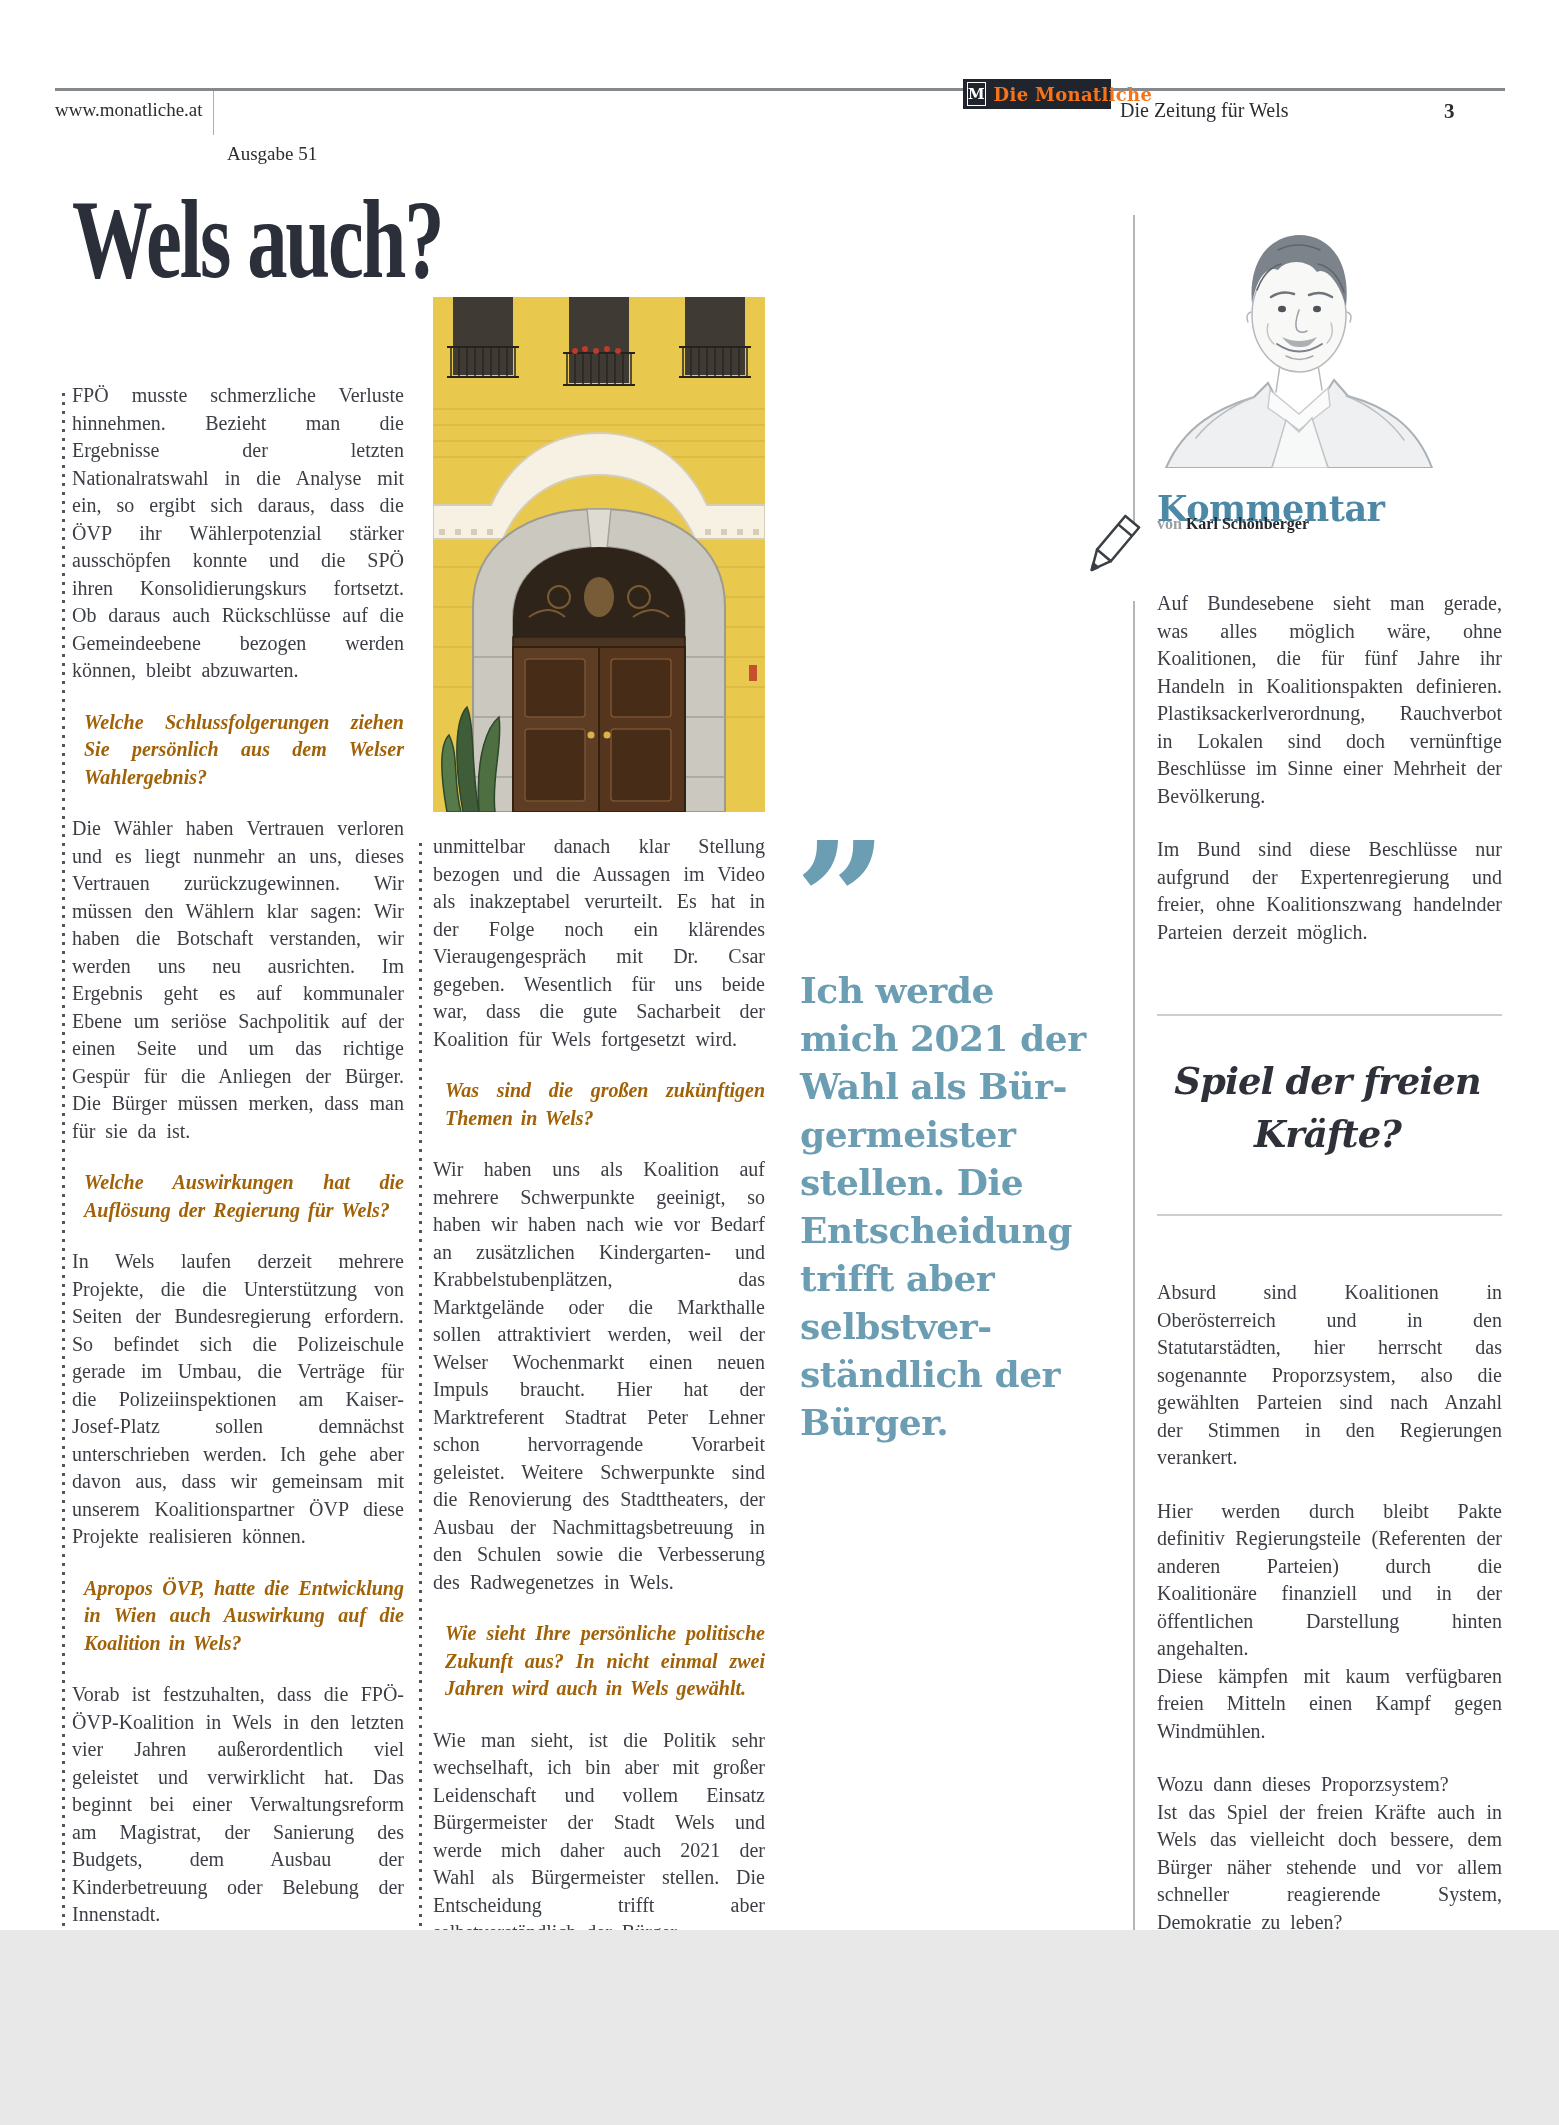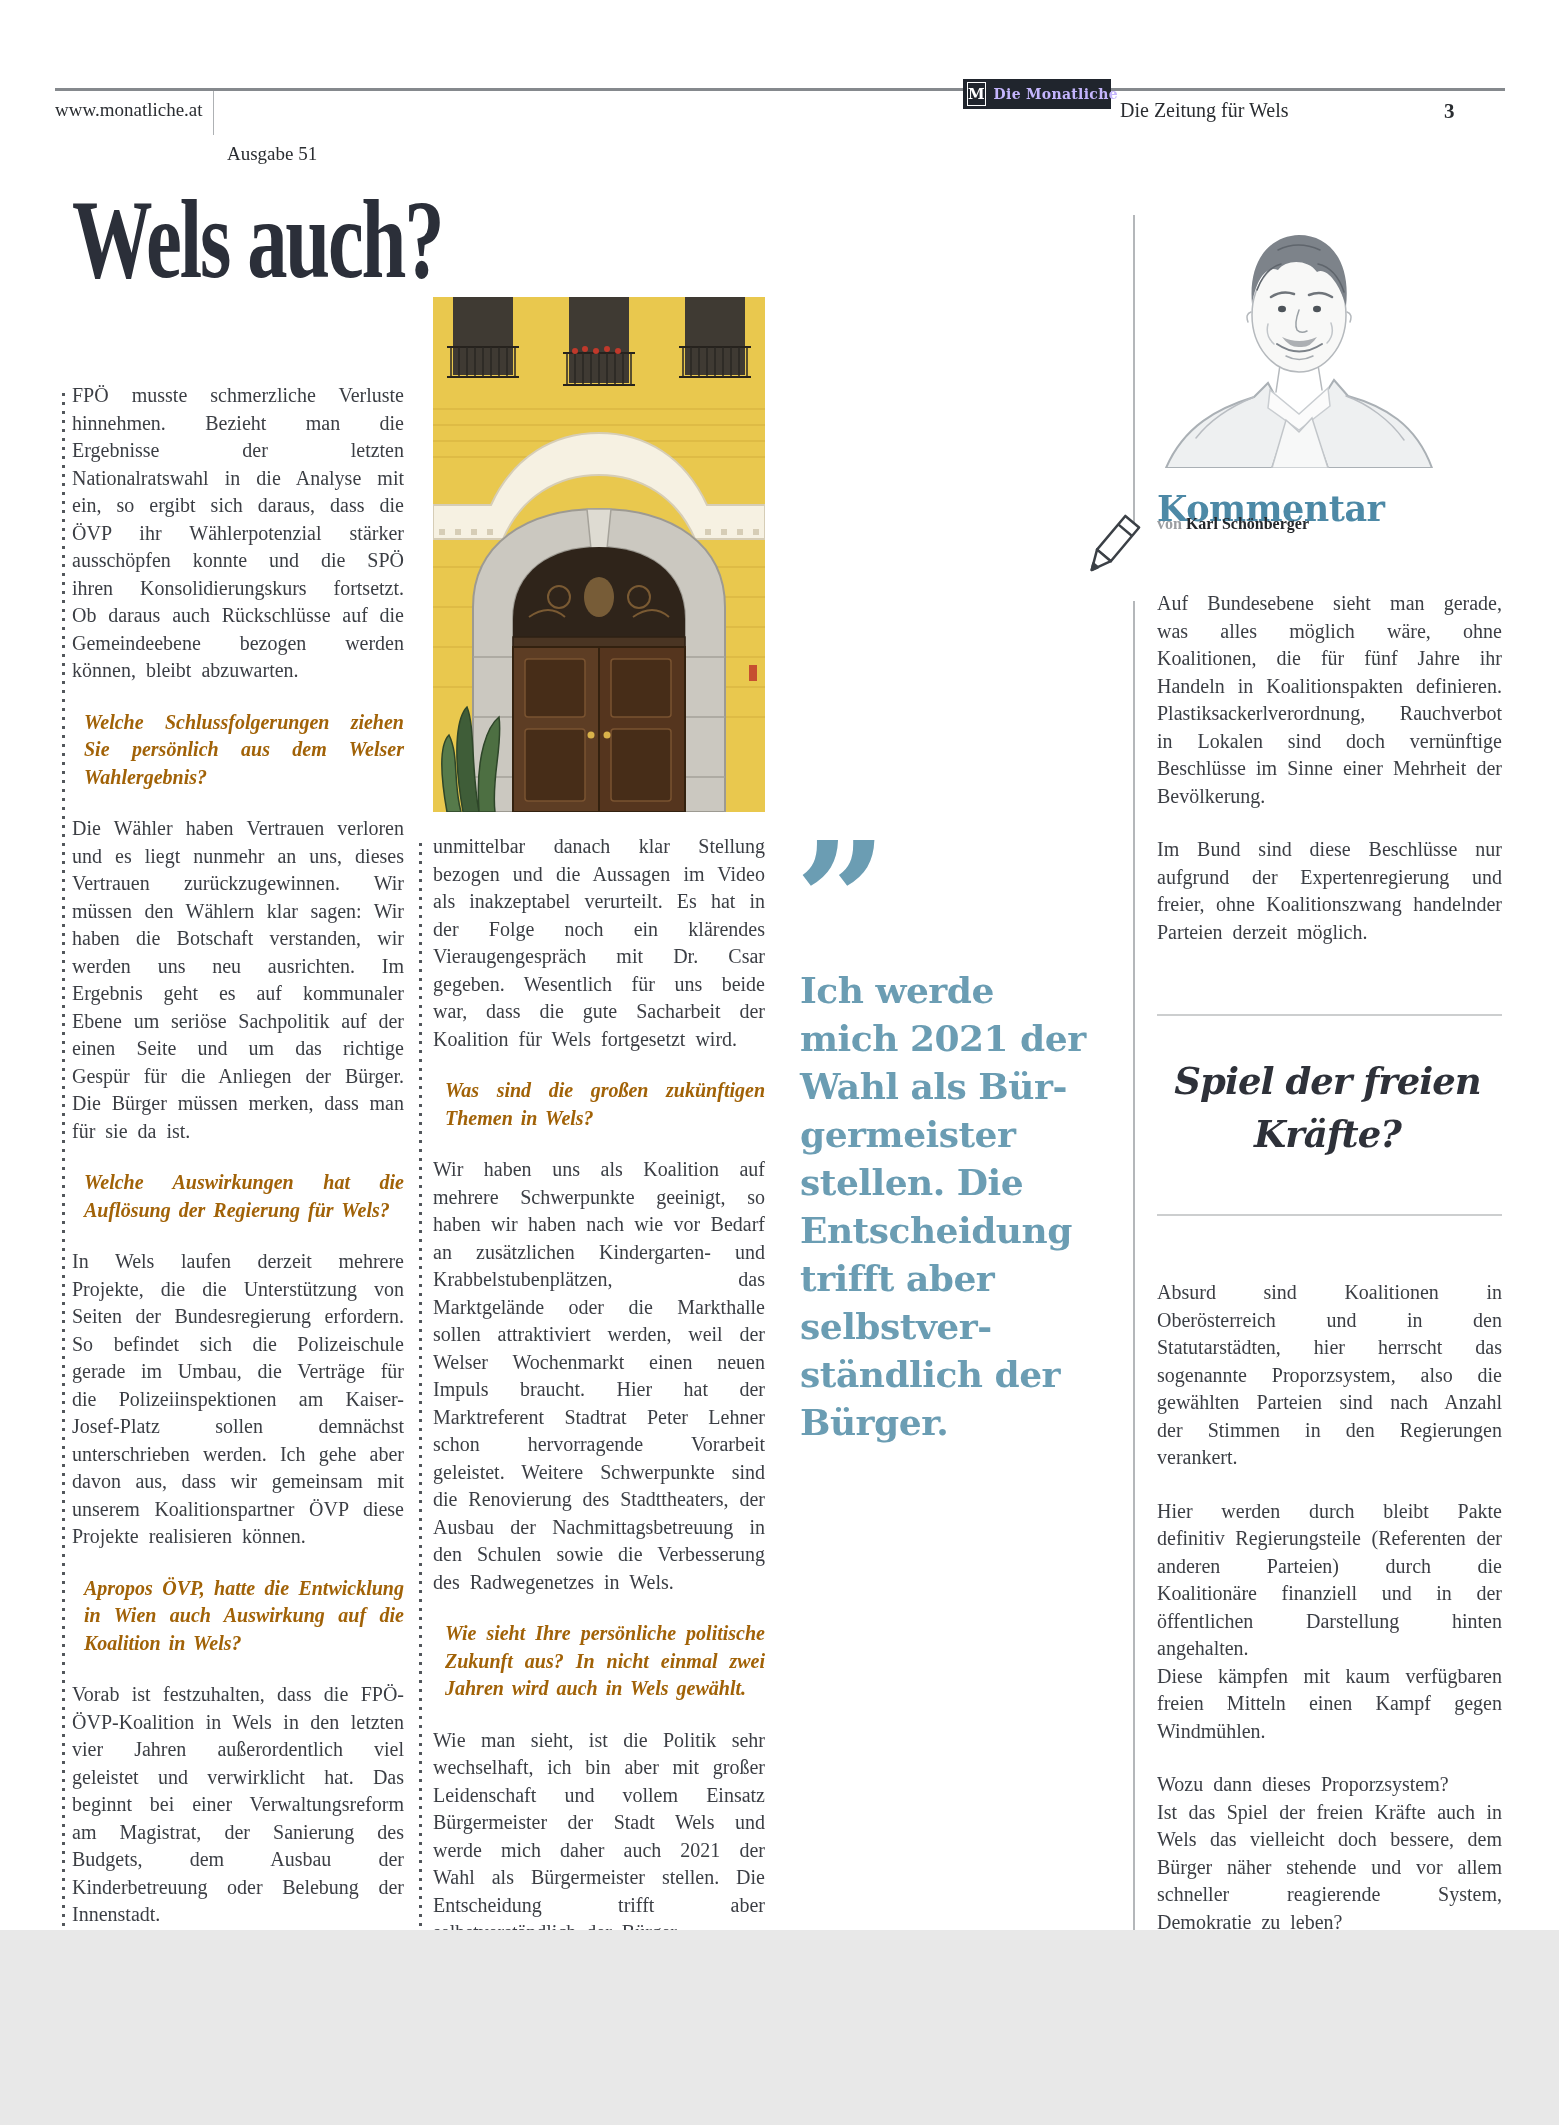--- a/index.html
+++ b/index.html
@@ -12,21 +12,21 @@
   }
   
   .top-rule{position:absolute;left:55px;top:88px;width:1450px;height:3px;background:#85898d;}
   .hdr-text{position:absolute;top:99px;font-size:19px;color:#2a2d31;}
   .hdr-site{left:55px;}
   .hdr-divider{position:absolute;left:213px;top:91px;width:1px;height:44px;background:#aeb1b4;}
   .hdr-issue{left:227px;margin-top:44px;}
   .logo{position:absolute;left:963px;top:79px;width:148px;height:30px;background:#20252d;display:flex;align-items:center;}
   .logo-m{width:22px;height:22px;margin-left:4px;border:1.5px solid #ffffff;color:#fff;
           font-family:"DejaVu Serif",serif;font-weight:bold;font-size:15px;line-height:22px;text-align:center;}
-  .logo-name{color:#c4b5fd;font-family:"DejaVu Serif",serif;font-weight:bold;font-size:14px;
+  .logo-name{color:#f97316;font-family:"DejaVu Serif",serif;font-weight:bold;font-size:18px;
              padding-left:8px;letter-spacing:.3px;white-space:nowrap;}
   .hdr-tagline{left:1120px;font-size:20px;}
   .hdr-page{left:1444px;font-weight:bold;font-size:21px;}
   
   .headline{
     position:absolute;left:72px;top:183px;
     font-family:"Liberation Serif",serif;font-weight:700;
     font-size:112px;line-height:1;color:#2b2f39;letter-spacing:-3px;
     transform:scaleX(.72);transform-origin:left top;white-space:nowrap;
   }

